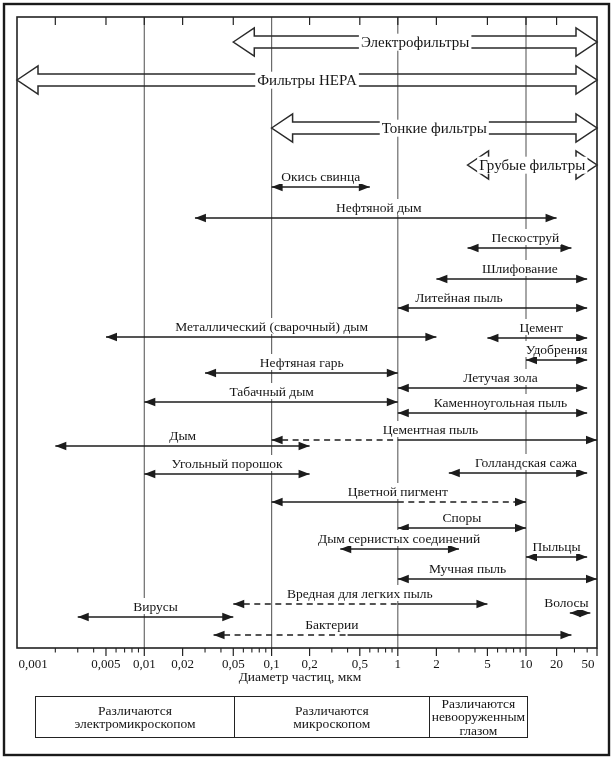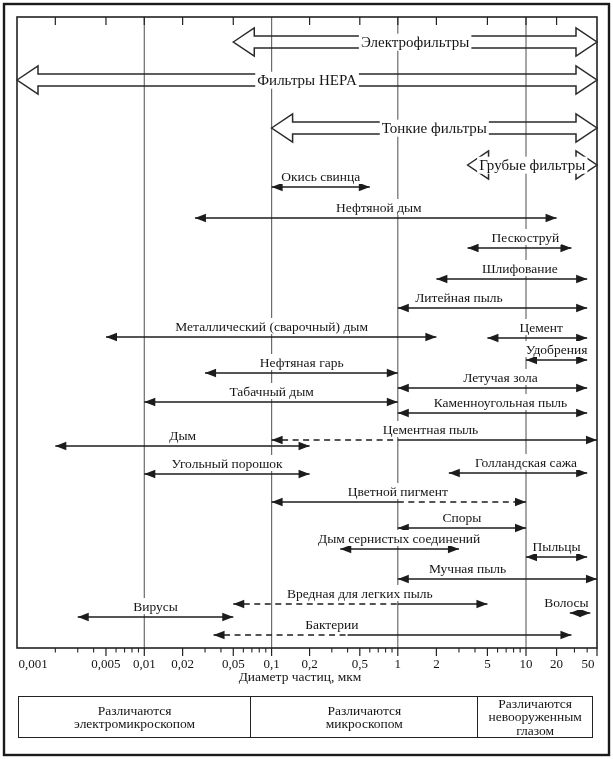--- a/index.html
+++ b/index.html
@@ -1,20 +1,20 @@
 <!DOCTYPE html>
 <html><head>
 <meta charset="utf-8">
 <style>
   html,body{margin:0;padding:0;background:#e8e8e8;}
   .page{position:relative;width:613px;height:759px;background:#ffffff;overflow:hidden;
         font-family:"Liberation Serif","DejaVu Serif",serif;}
   svg{position:absolute;left:0;top:0;}
   svg text{font-family:"Liberation Serif","DejaVu Serif",serif;fill:#151515;}
-  .legend-table{position:absolute;left:18px;top:696px;width:575px;height:42px;
+  .legend-table{position:absolute;left:35px;top:696px;width:493px;height:42px;
     border:1.6px solid #222;display:flex;box-sizing:border-box;background:#fff;}
   .legend-cell{display:flex;align-items:center;justify-content:center;text-align:center;
     white-space:pre-line;font-size:13.5px;line-height:13.5px;color:#151515;box-sizing:border-box;}
   .legend-cell.c1{width:232px;}
   .legend-cell.c2{width:228px;border-left:1.4px solid #222;}
   .legend-cell.c3{width:115px;border-left:1.4px solid #222;}
 </style>
 </head>
 <body>
 

